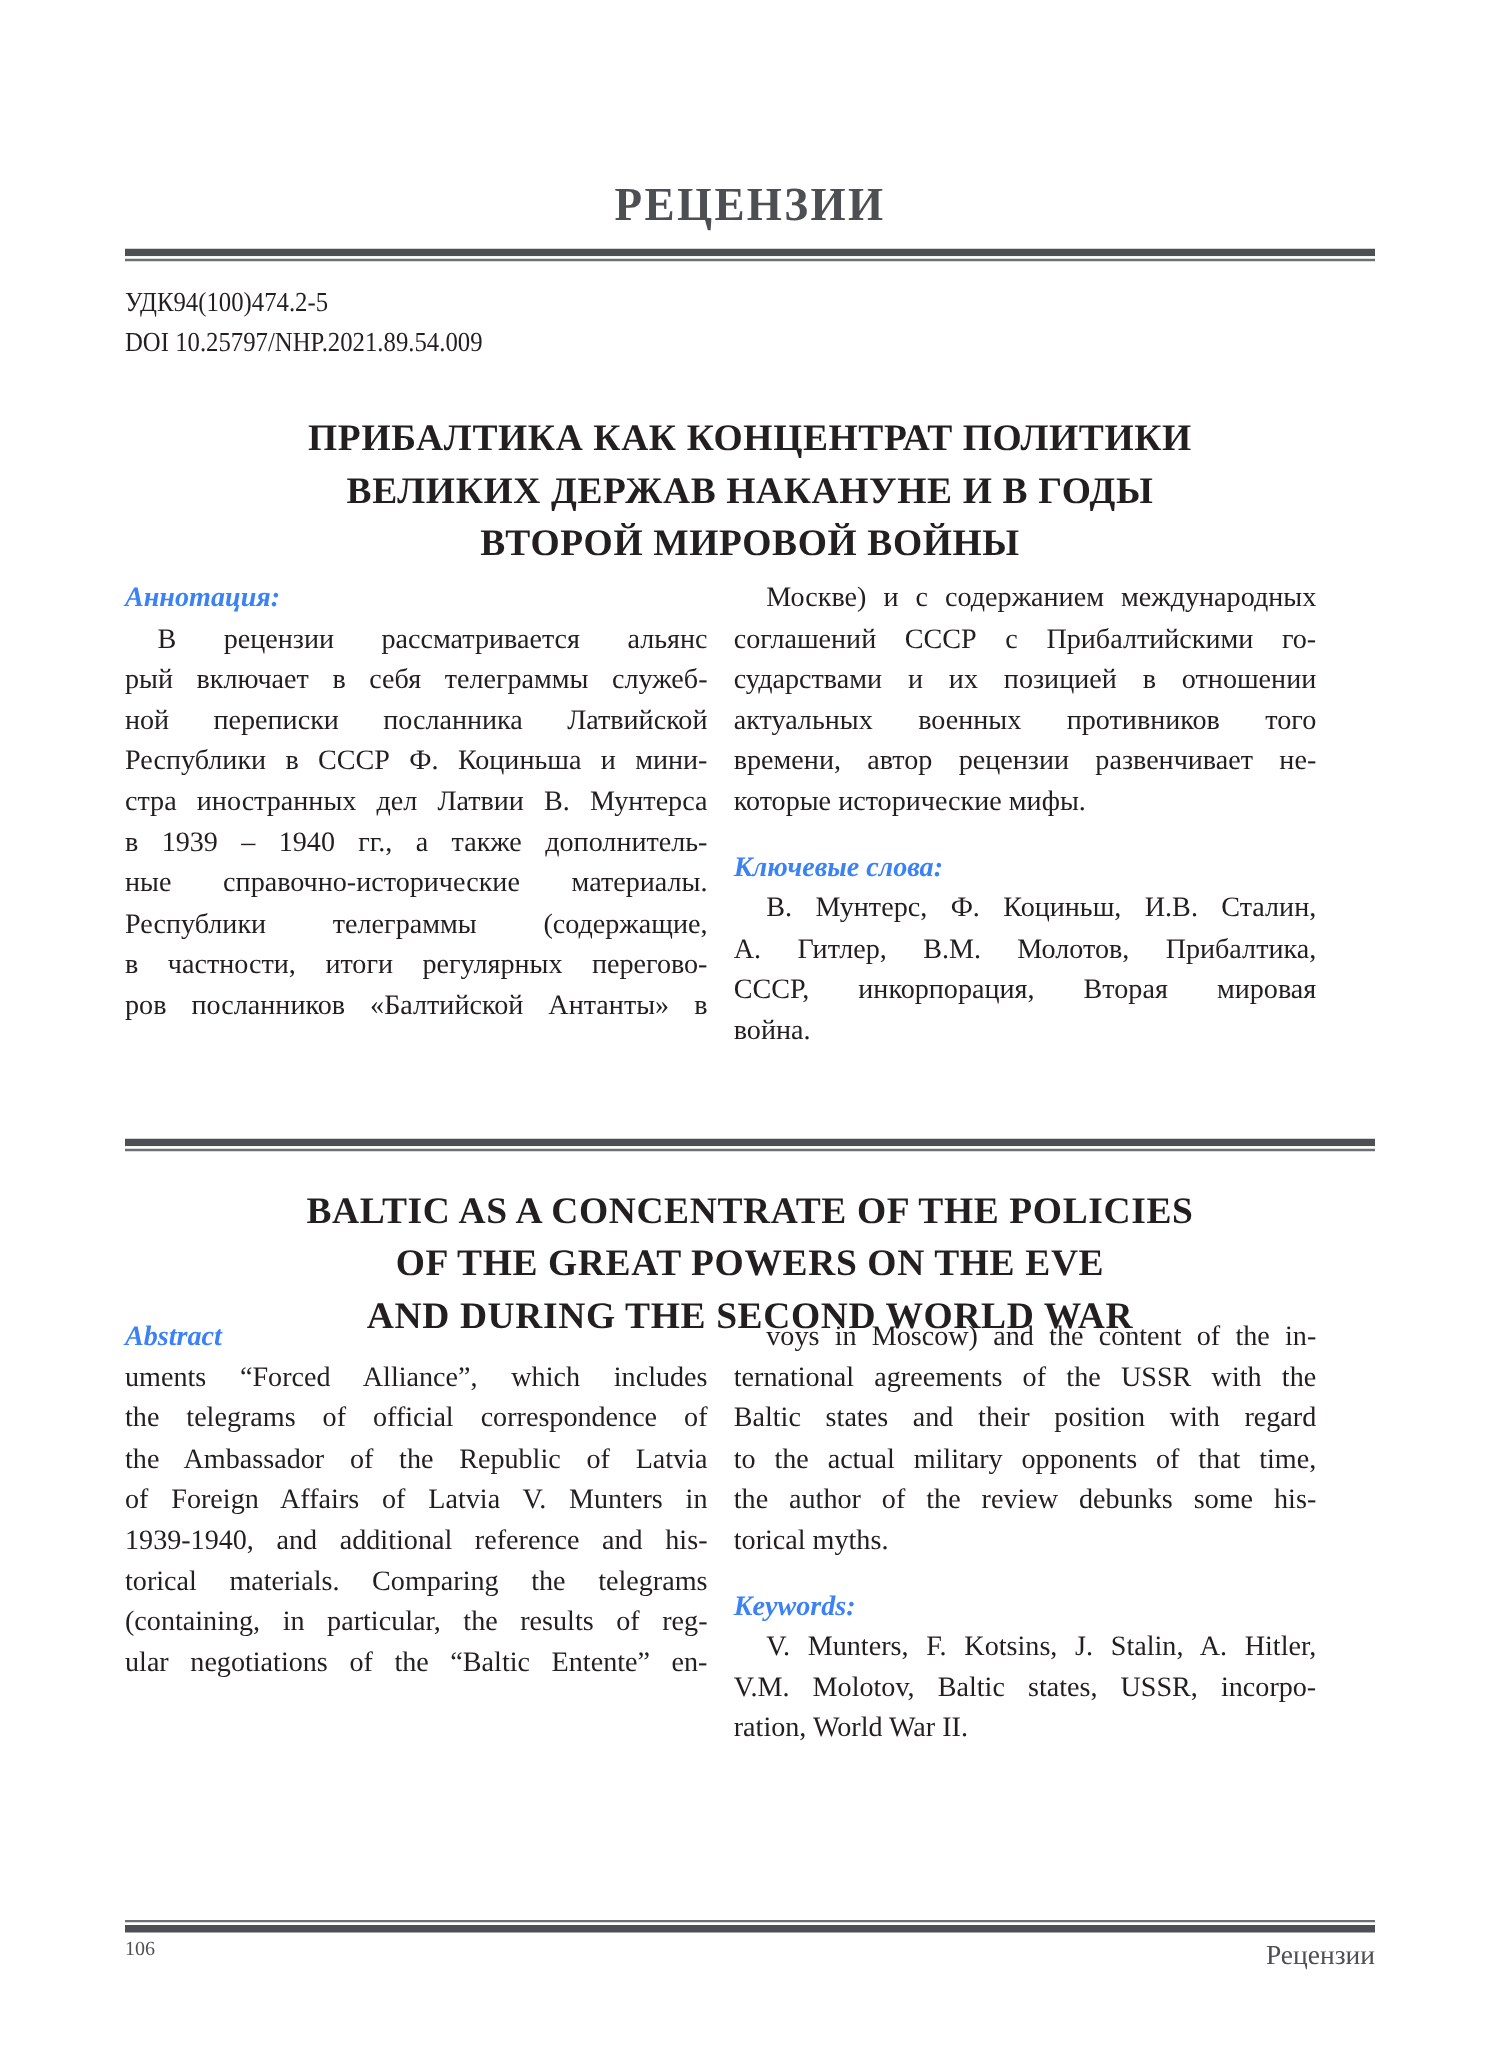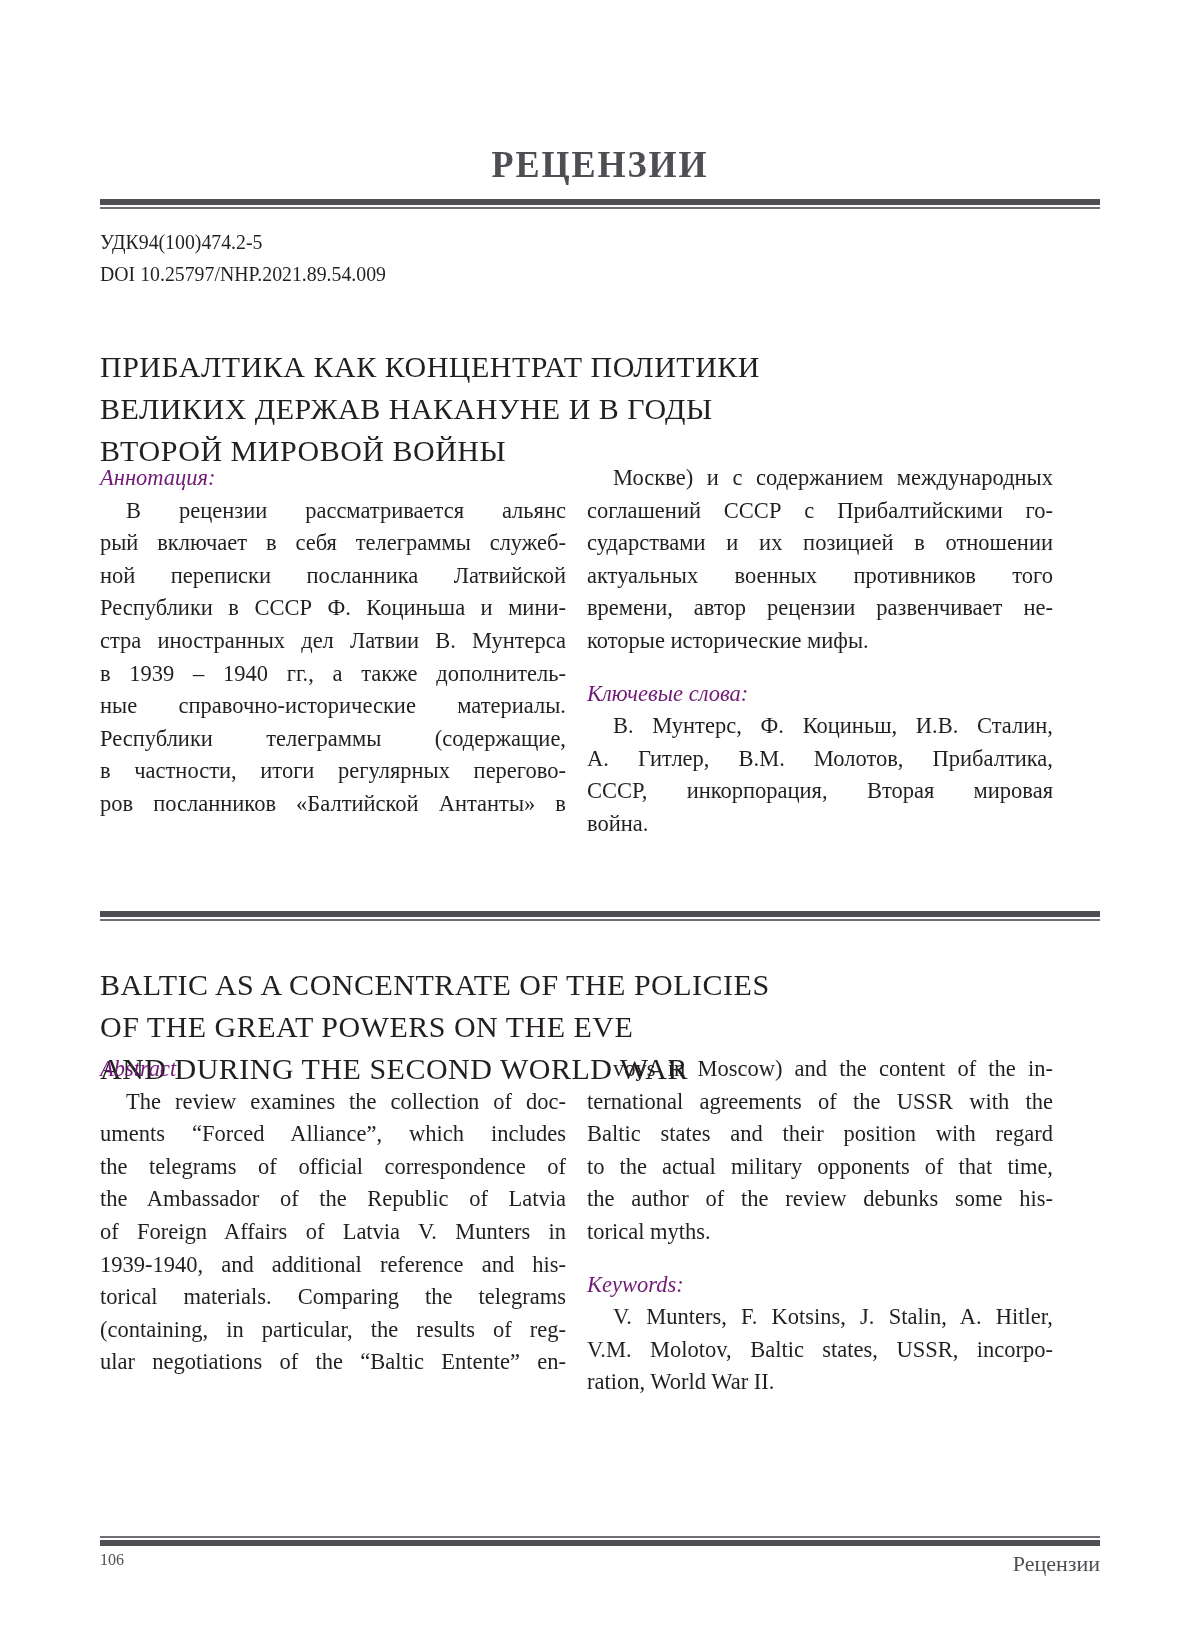--- a/index.html
+++ b/index.html
@@ -61,45 +61,45 @@
       top: 226px;
       font-size: 22px;
       line-height: 32px;
       transform-origin: left top;
       transform: scaleX(0.9);
     }
     .article-title {
       position: absolute;
       left: 0;
       width: 1000px;
-      font-weight: normal;
+      text-align: center;
+      font-weight: bold;
       font-size: 30px;
       line-height: 42px;
       letter-spacing: 0.5px;
       color: #231f20;
-      margin-top: 16px;
     }
     .title-ru { top: 330px; }
     .title-en { top: 948px; }
     .col {
       position: absolute;
       width: 466px;
       font-size: 22.5px;
       line-height: 32.6px;
       text-align: justify;
       hyphens: manual;
     }
     .col-left { left: 0; }
     .col-right { left: 487px; }
     .ru-block { top: 462px; }
     .en-block { top: 1053px; }
     .label {
-      font-weight: normal;
+      font-weight: bold;
       font-style: italic;
-      color: #701a75;
+      color: #3b82f6;
       display: block;
     }
     .spacer { display: block; height: 20px; }
     .line {
       display: block;
       text-align: justify;
       text-align-last: justify;
       white-space: nowrap;
     }
     .line.last {
@@ -183,21 +183,20 @@
   </div>
 
   <div class="article-title title-en">
     <div>BALTIC AS A CONCENTRATE OF THE POLICIES</div>
     <div>OF THE GREAT POWERS ON THE EVE</div>
     <div>AND DURING THE SECOND WORLD WAR</div>
   </div>
 
   <div class="col col-left en-block">
     <span class="label">Abstract</span>
-    <span class="line indent">The review examines the collection of doc-</span>
     <span class="line">uments “Forced Alliance”, which includes</span>
     <span class="line">the telegrams of official correspondence of</span>
     <span class="line">the Ambassador of the Republic of Latvia</span>
     <span class="line">of Foreign Affairs of Latvia V. Munters in</span>
     <span class="line">1939-1940, and additional reference and his-</span>
     <span class="line">torical materials. Comparing the telegrams</span>
     <span class="line">(containing, in particular, the results of reg-</span>
     <span class="line">ular negotiations of the “Baltic Entente” en-</span>
   </div>
 

